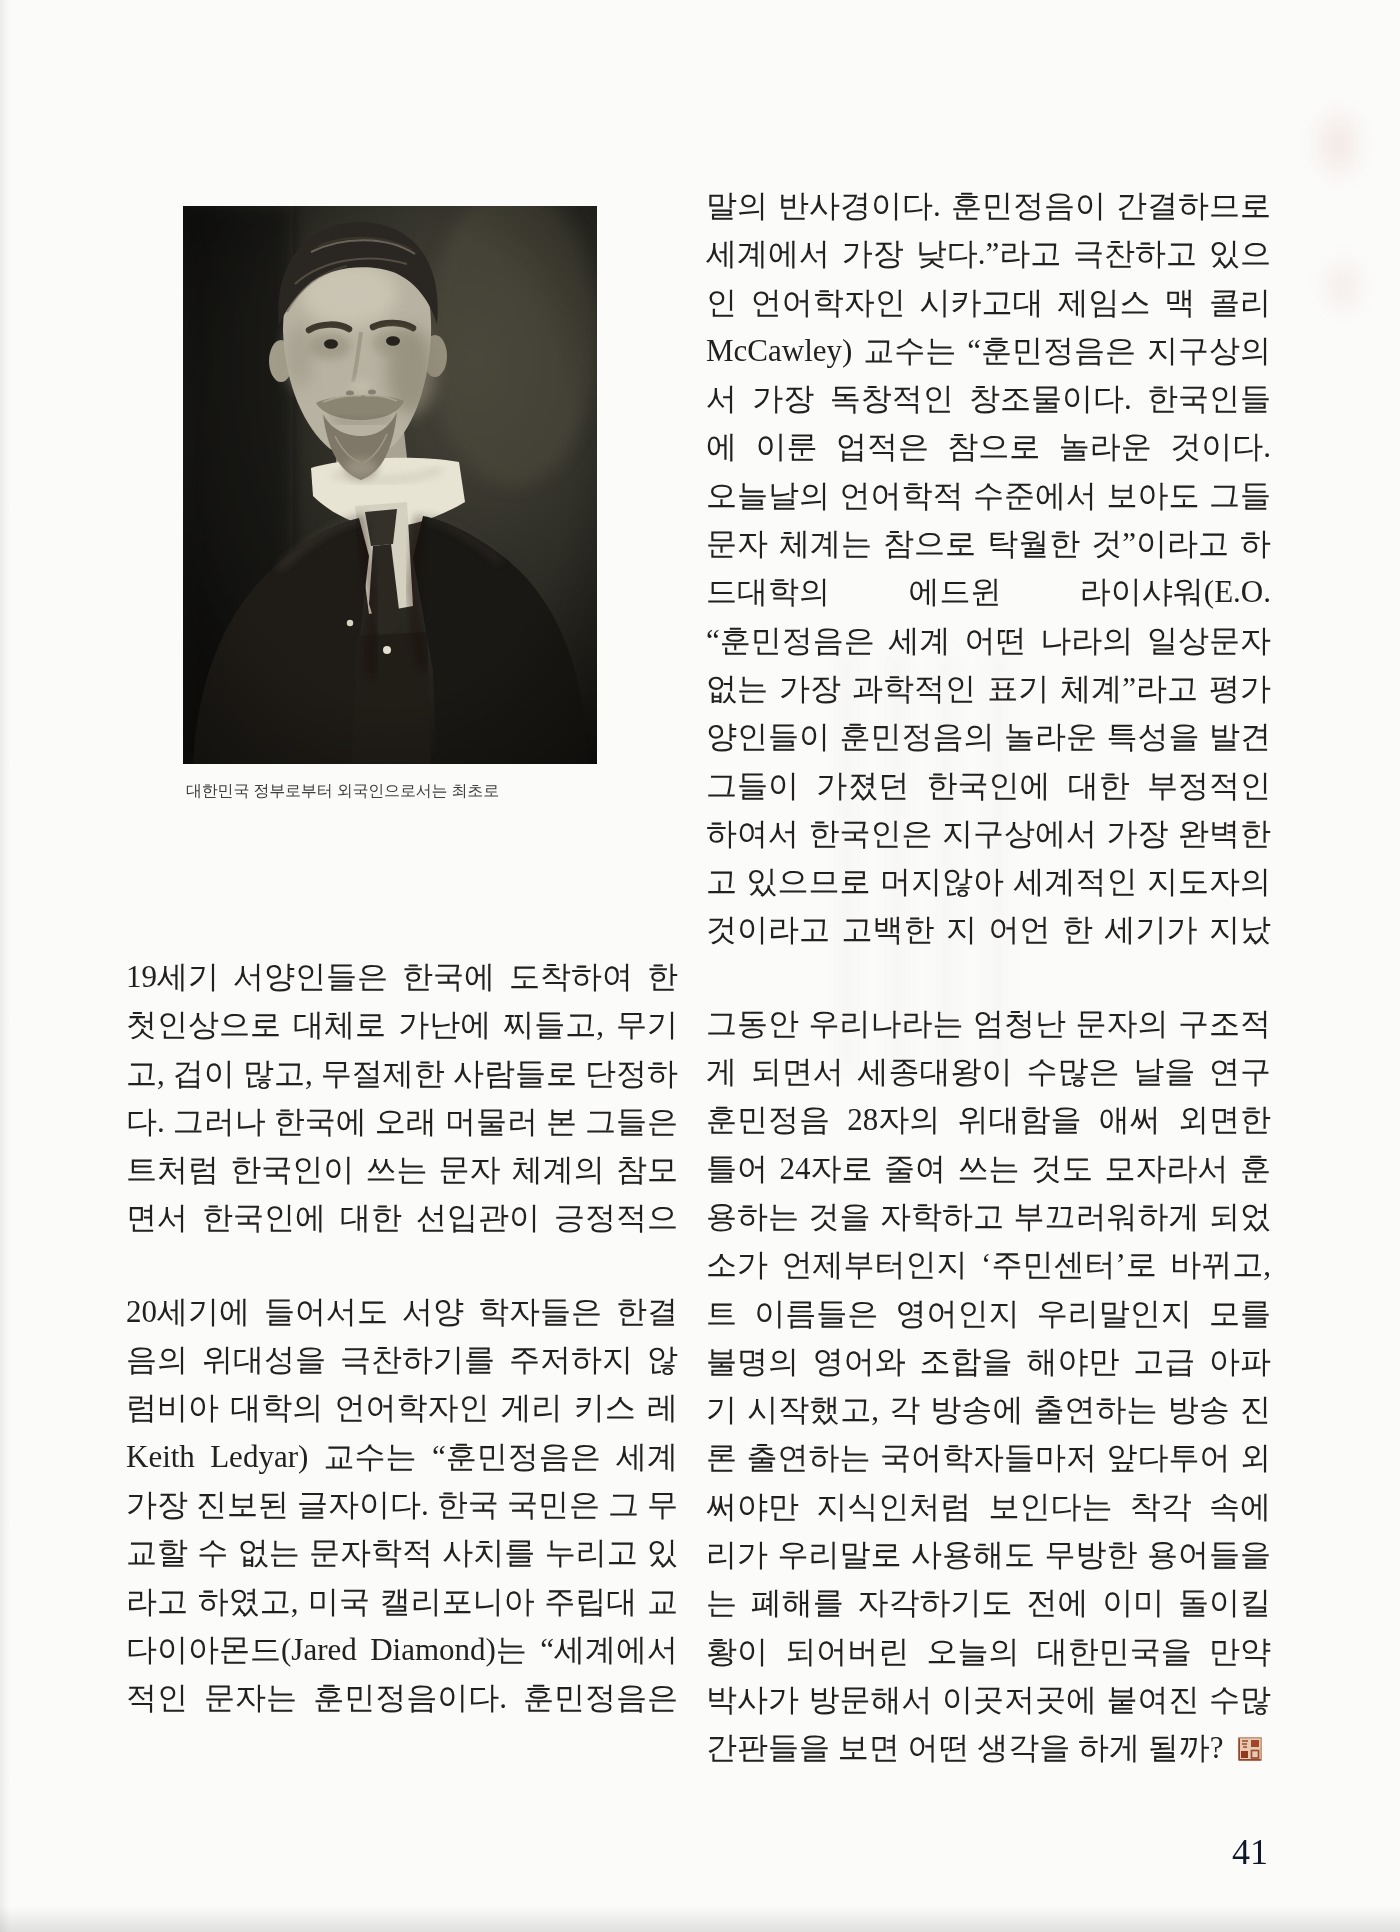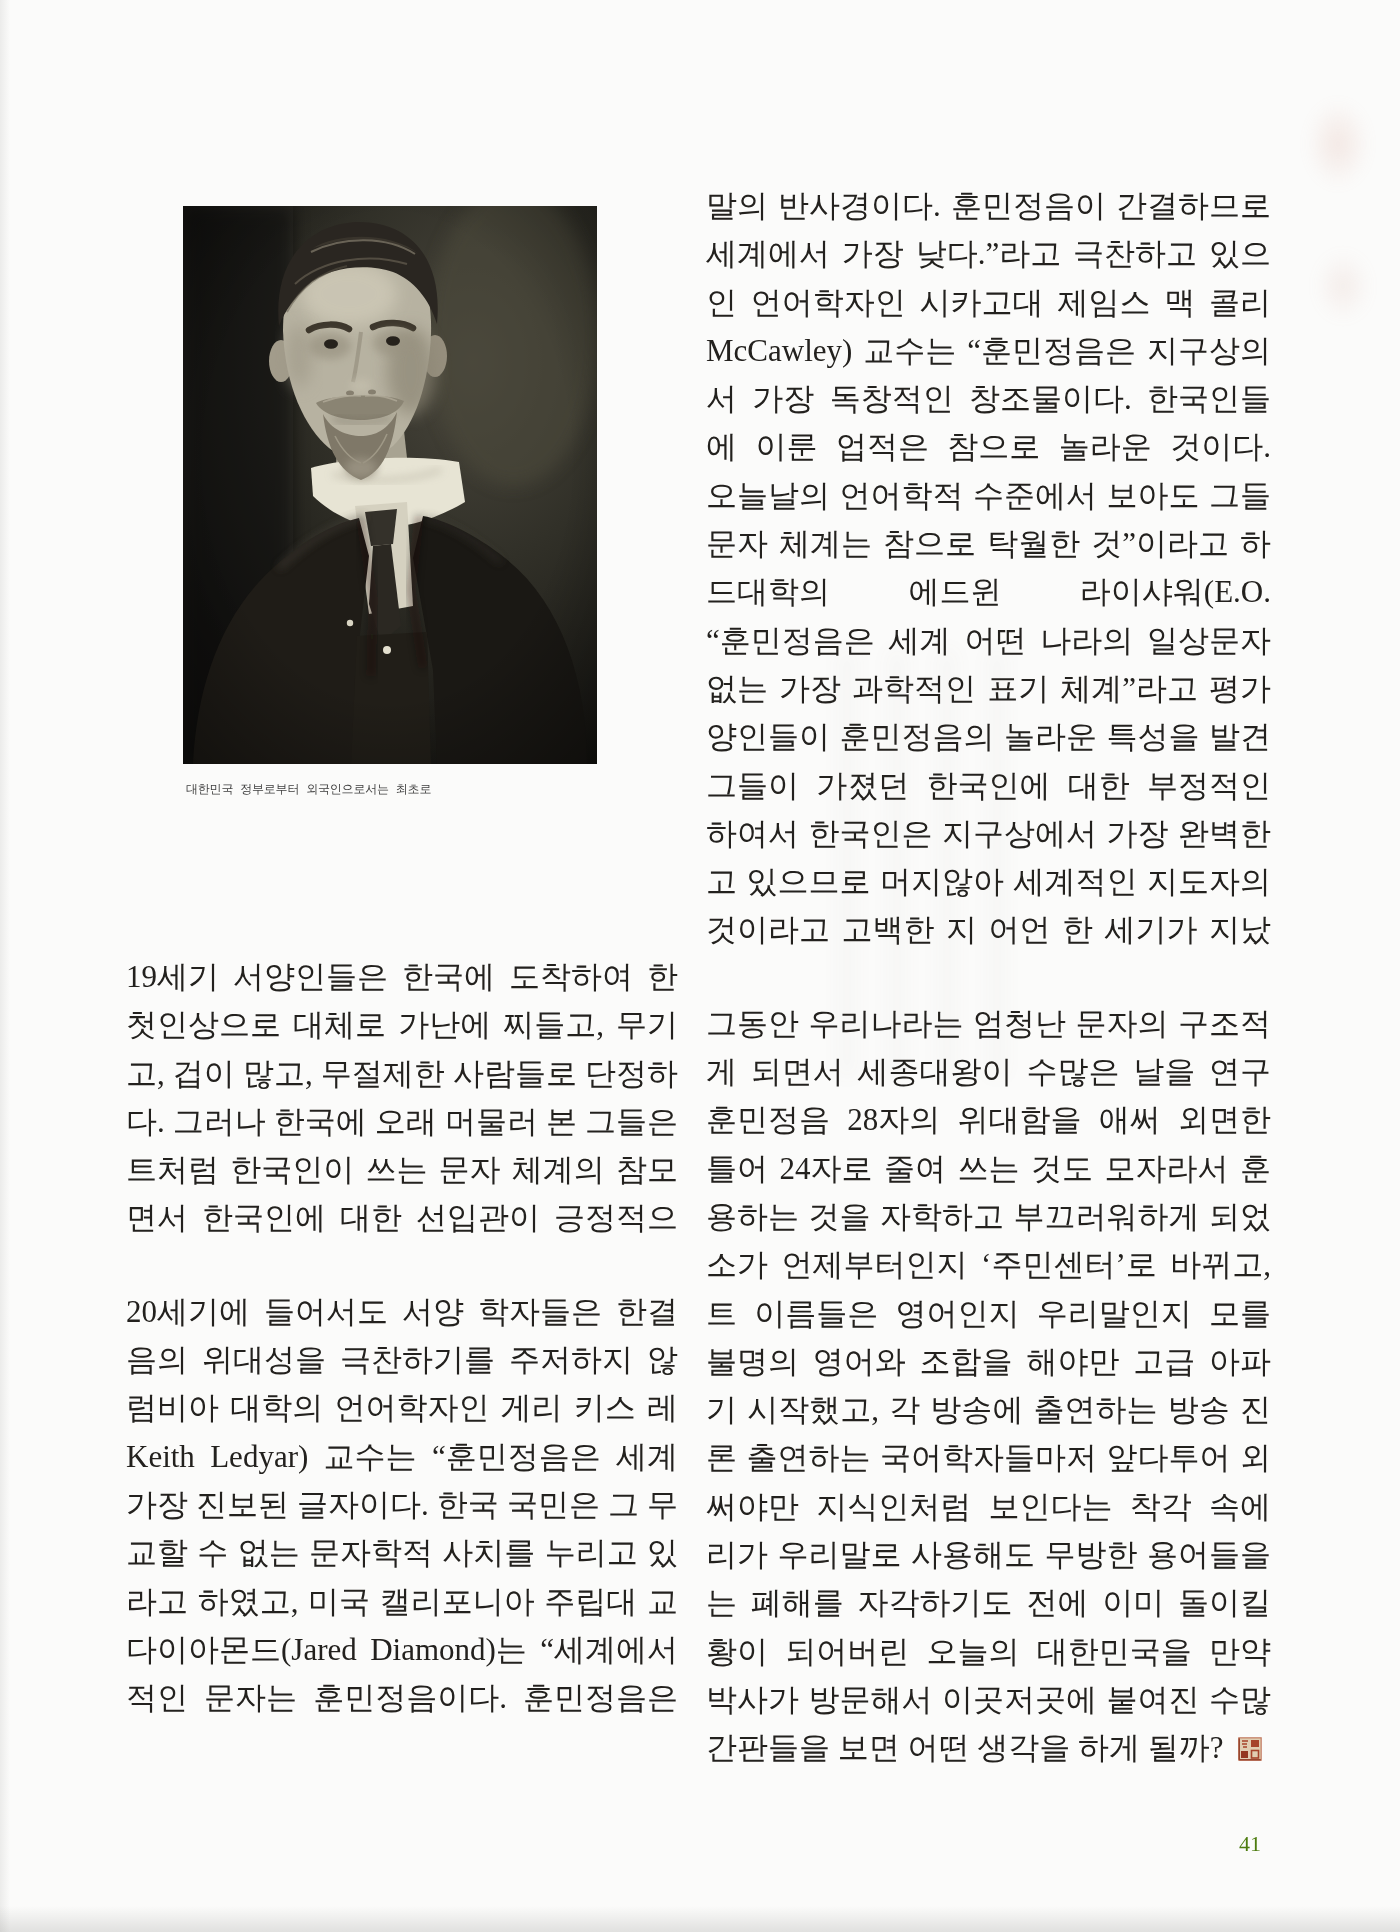--- a/index.html
+++ b/index.html
@@ -14,22 +14,22 @@
 
   
   .portrait {
     position:absolute; left:183px; top:206px;
     width:414px; height:558px; display:block;
   }
 
   
   .caption {
     position:absolute; left:186px; top:776px; width:440px;
-    font-family:Liberation Mono, monospace;
-    font-size:12px; line-height:29px; color:#3e3e3e;
+    font-family:Liberation Sans, sans-serif;
+    font-size:16px; line-height:29px; color:#3e3e3e;
     letter-spacing:-0.2px;
   }
 
   
   .col { position:absolute; font-size:31px; color:#23211e; }
   .col-left  { left:126px; top:953px;  width:552px; }
   .col-right { left:706px; top:182px;  width:565px; }
 
   .body-line {
     height:48.3px; line-height:48.3px;
@@ -41,21 +41,21 @@
 
   
   .seal {
     display:inline-block; width:24px; height:24px;
     margin-left:14px; vertical-align:-3px;
   }
 
   
   .pageno {
     position:absolute; left:1205px; top:1831px; width:90px;
-    text-align:center; font-size:22px; color:#4d7c0f;
+    text-align:center; font-size:36px; color:#0f172a;
   }
 
   
   .artifact { position:absolute; pointer-events:none; }
   .artifact-a1 {
     left:1292px; top:80px; width:92px; height:128px;
     background:radial-gradient(closest-side, #d6a293, transparent 70%);
     filter:blur(7px); opacity:.22;
   }
   .artifact-a2 {

